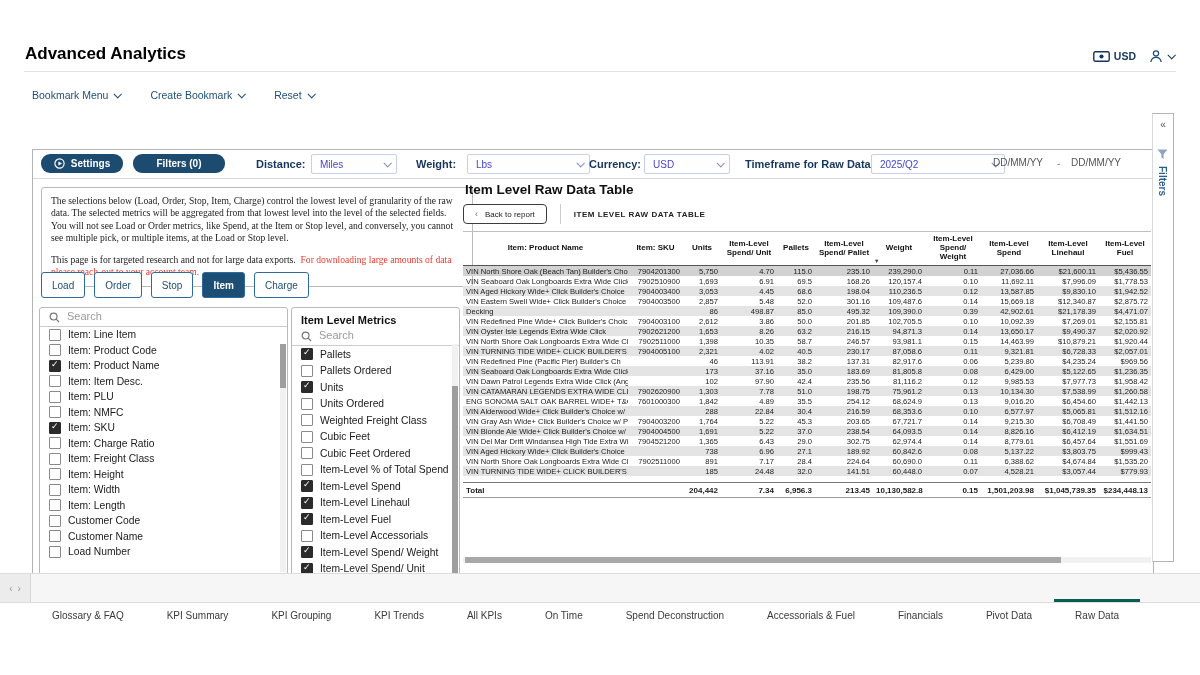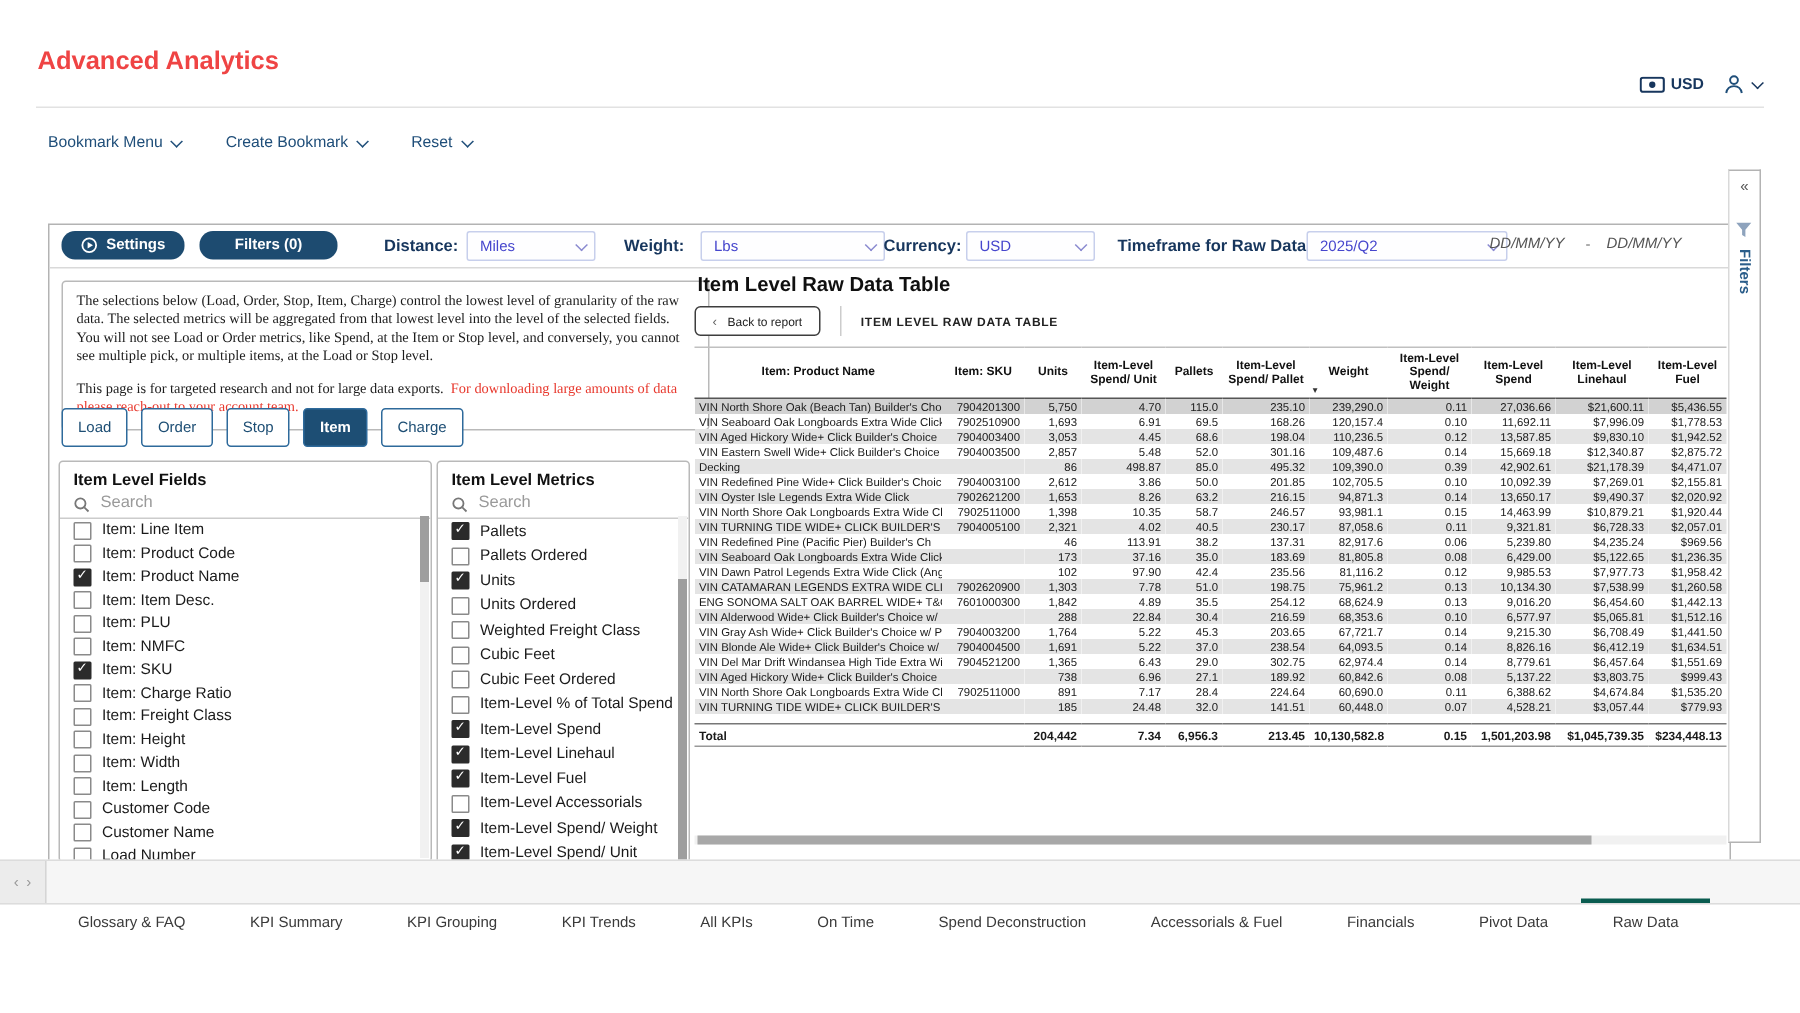--- a/index.html
+++ b/index.html
@@ -1,40 +1,40 @@
 <!DOCTYPE html>
 <html><head>
 <meta charset="utf-8">
 <style>
   html,body{margin:0;padding:0;}
   body{width:1200px;height:675px;position:relative;background:#fff;overflow:hidden;
        font-family:"Liberation Sans",sans-serif;color:#222;}
   
-  .page-title{position:absolute;left:25px;top:31px;font-size:17px;font-weight:bold;color:#ef4444;}
+  .page-title{position:absolute;left:25px;top:44px;font-size:17px;font-weight:bold;color:#000000;}
   .top-divider{position:absolute;left:24px;right:24px;top:71px;height:1px;background:#e2e2e2;}
   .header-right{position:absolute;right:26px;top:49px;display:flex;align-items:center;gap:13px;}
   .usd-chip{display:flex;align-items:center;gap:4px;font-size:10.5px;font-weight:bold;color:#17365d;}
   .user-chip{display:flex;align-items:center;gap:5px;color:#17365d;}
   .chev{display:inline-block;width:5px;height:5px;border-right:1.3px solid currentColor;border-bottom:1.3px solid currentColor;transform:rotate(45deg) translateY(-1px);}
   
   .bookmark-bar{position:absolute;left:32px;top:89px;display:flex;gap:30px;font-size:10.5px;color:#1f4e79;}
   .bm-link{display:flex;align-items:center;gap:6px;cursor:pointer;}
   
   .main-panel{position:absolute;left:32px;top:113px;width:1120px;height:447px;border:1px solid #b3b3b3;background:#fff;margin-top:36px;}
   .toolbar{position:relative;height:28px;border-bottom:1px solid #d9d9d9;}
   .pill-btn{position:absolute;top:4px;height:19px;border-radius:9px;background:#1d4b70;color:#fff;
             font-size:10px;font-weight:bold;display:flex;align-items:center;justify-content:center;gap:6px;border:none;cursor:pointer;}
   .btn-settings{left:8px;width:82px;}
   .btn-filters{left:100px;width:92px;}
   .tb-label{position:absolute;top:8px;font-size:11px;font-weight:bold;color:#17365d;white-space:nowrap;}
   .tb-select{position:absolute;top:4px;height:18px;border:1px solid #c7cfec;background:#fefeff;border-radius:2px;
              font-size:10px;color:#4646cd;display:flex;align-items:center;padding:0 18px 0 8px;cursor:pointer;}
   .tb-select .chev{position:absolute;right:6px;color:#8a8ad0;}
   .date-input{position:absolute;top:6px;width:62px;border:none;background:transparent;font-size:10px;color:#555;
-              font-family:"Liberation Sans",sans-serif;outline:none;font-style:italic;}
+              font-family:"Liberation Sans",sans-serif;outline:none;}
   .date-dash{position:absolute;top:8px;font-size:10px;color:#777;}
   
   .info-box{position:absolute;left:8px;top:37px;width:412px;border:1px solid #b9b9b9;border-radius:3px;
             padding:7px 9px;font-size:9.6px;line-height:1.3;color:#1c1c1c;background:#fff;}
   .info-box p{margin:0 0 9px 0;font-family:Liberation Serif, serif;}
   .info-box p:last-child{margin:0;}
   .red-note{color:#e8392e;}
   .levels{position:absolute;left:8px;top:122px;display:flex;gap:9px;}
   .level-btn{min-width:40px;height:26px;padding:0 10px;border:1px solid #2e6a9b;border-radius:3px;background:#fff;
              color:#1d4e74;font-size:10px;font-family:"Liberation Sans",sans-serif;cursor:pointer;}
@@ -198,21 +198,20 @@
       <button class="level-btn active">
         <span>Item</span>
       </button>
 
       <button class="level-btn">
         <span>Charge</span>
       </button>
     </div>
 
   <div class="list-box fields-box">
-    <div class="list-title">Item Level Fields</div>
     <div class="search-row">
       <svg width="11" height="11" viewBox="0 0 11 11">
         <circle cx="4.6" cy="4.6" r="3.4" fill="none" stroke="#777" stroke-width="1.2"></circle>
         <line x1="7.2" y1="7.2" x2="10" y2="10" stroke="#777" stroke-width="1.2"></line>
       </svg>
       <input placeholder="Search" style="">
     </div>
     <div>
 
         <div class="chk-row">

